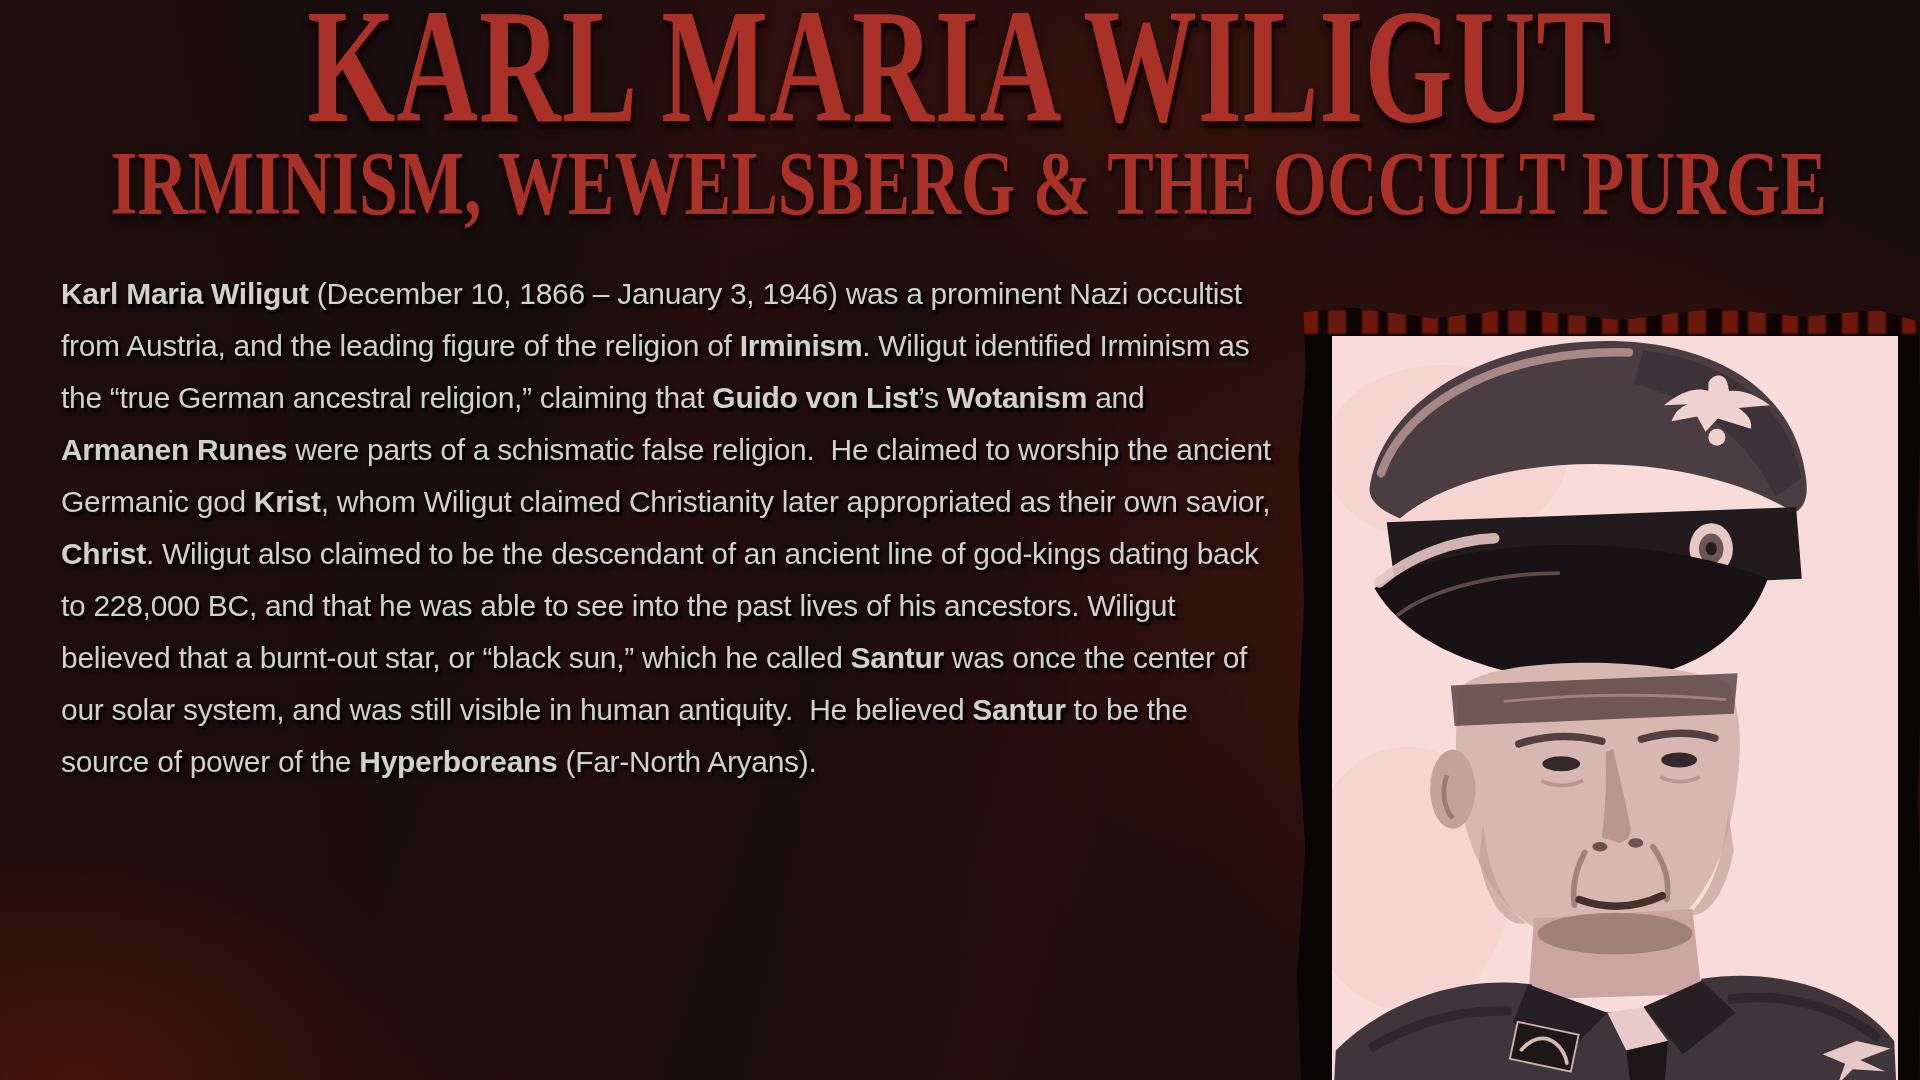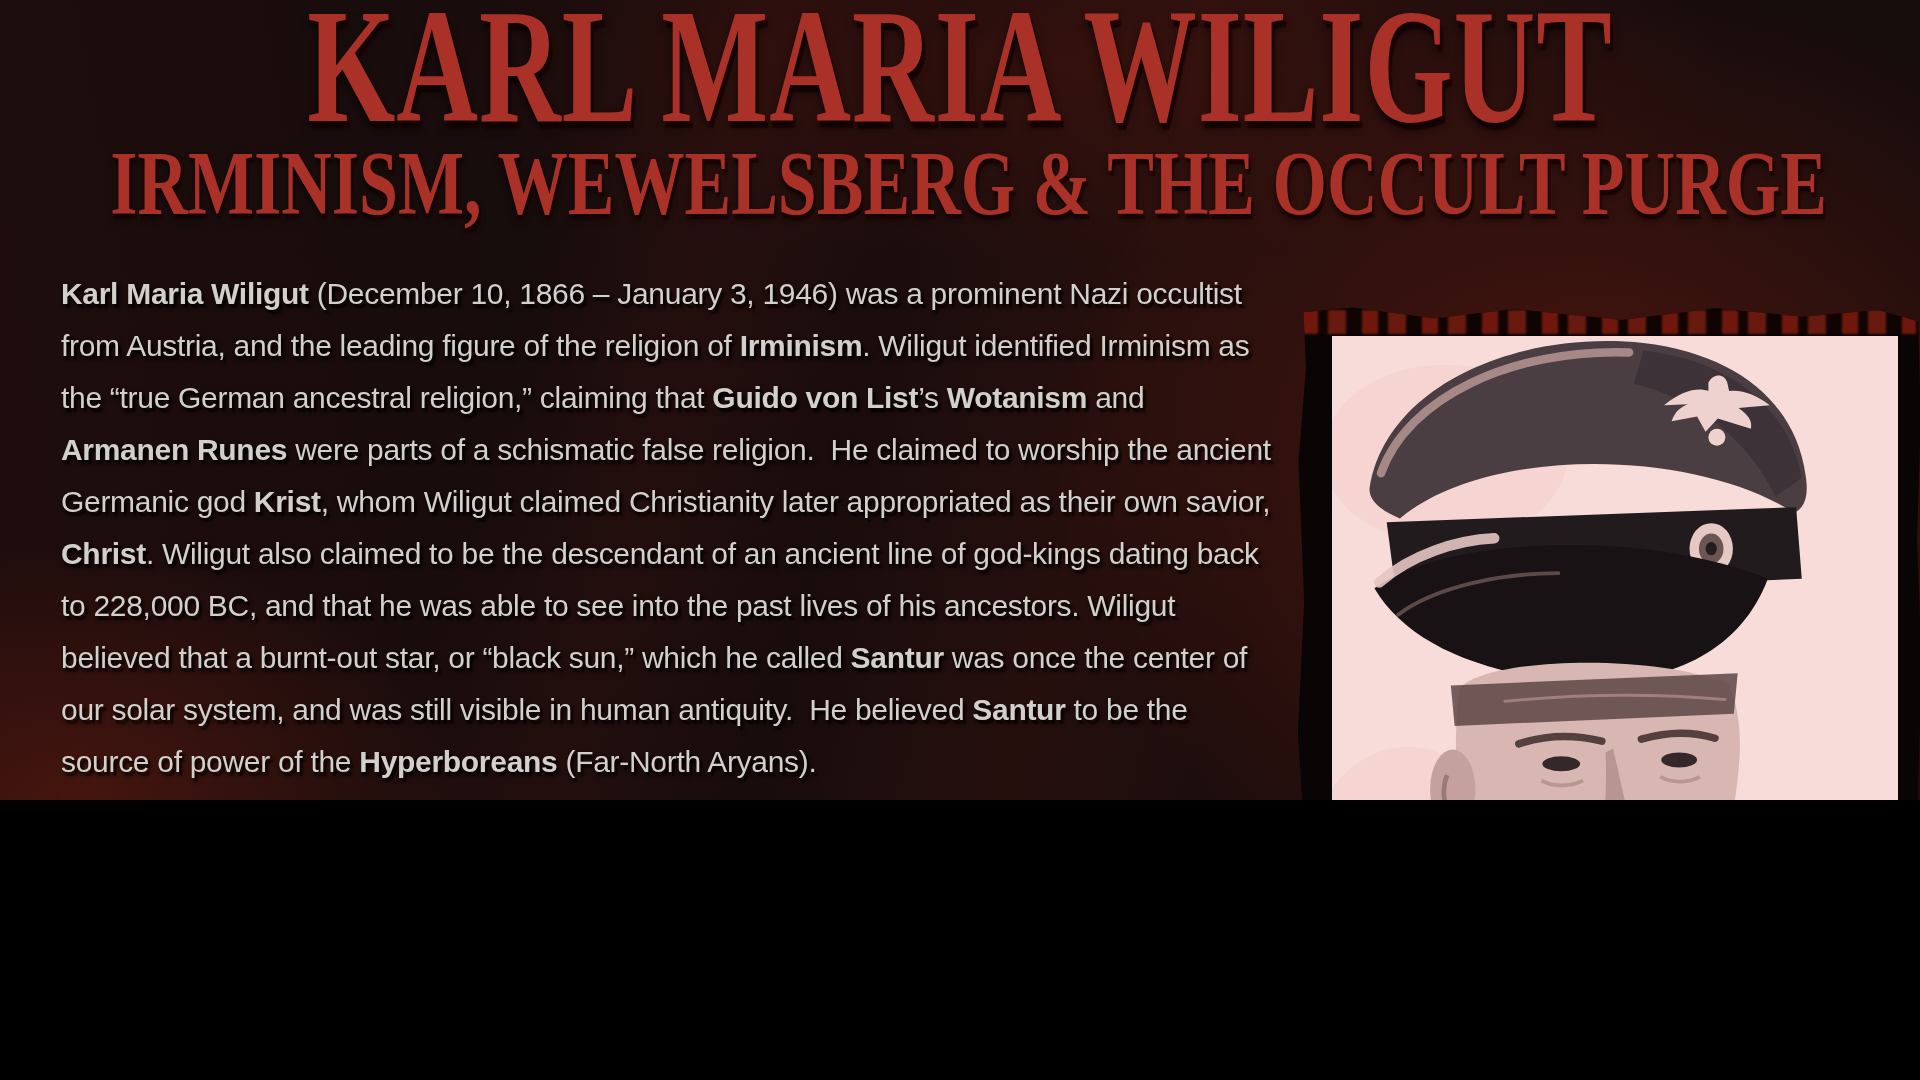--- a/index.html
+++ b/index.html
@@ -1,17 +1,17 @@
 <!DOCTYPE html>
 <html><head>
 <meta charset="utf-8">
 <style>
   html,body{margin:0;padding:0;background:#000;}
   .canvas{
-    position:relative;width:1920px;height:800px;overflow:hidden;
+    position:relative;width:1920px;height:1080px;overflow:hidden;
     background-color:var(--bg,#170c0c);
     background-image:
       radial-gradient(ellipse 820px 700px at 84% 58%, rgba(122,30,16,.50), transparent 68%),
       radial-gradient(ellipse 560px 360px at 4% 100%, rgba(124,32,18,.42), transparent 70%),
       radial-gradient(ellipse 900px 260px at 55% 8%, rgba(92,22,14,.30), transparent 75%),
       linear-gradient(105deg, transparent 28%, rgba(130,34,22,.10) 36%, transparent 45%, rgba(150,42,26,.08) 57%, transparent 66%),
       linear-gradient(80deg, rgba(90,22,14,.12) 0%, transparent 30%, rgba(110,28,18,.10) 72%, transparent 90%);
     font-family:"Liberation Sans", sans-serif;
   }
   .titles{position:absolute;top:6px;left:0;width:100%;text-align:center;}

